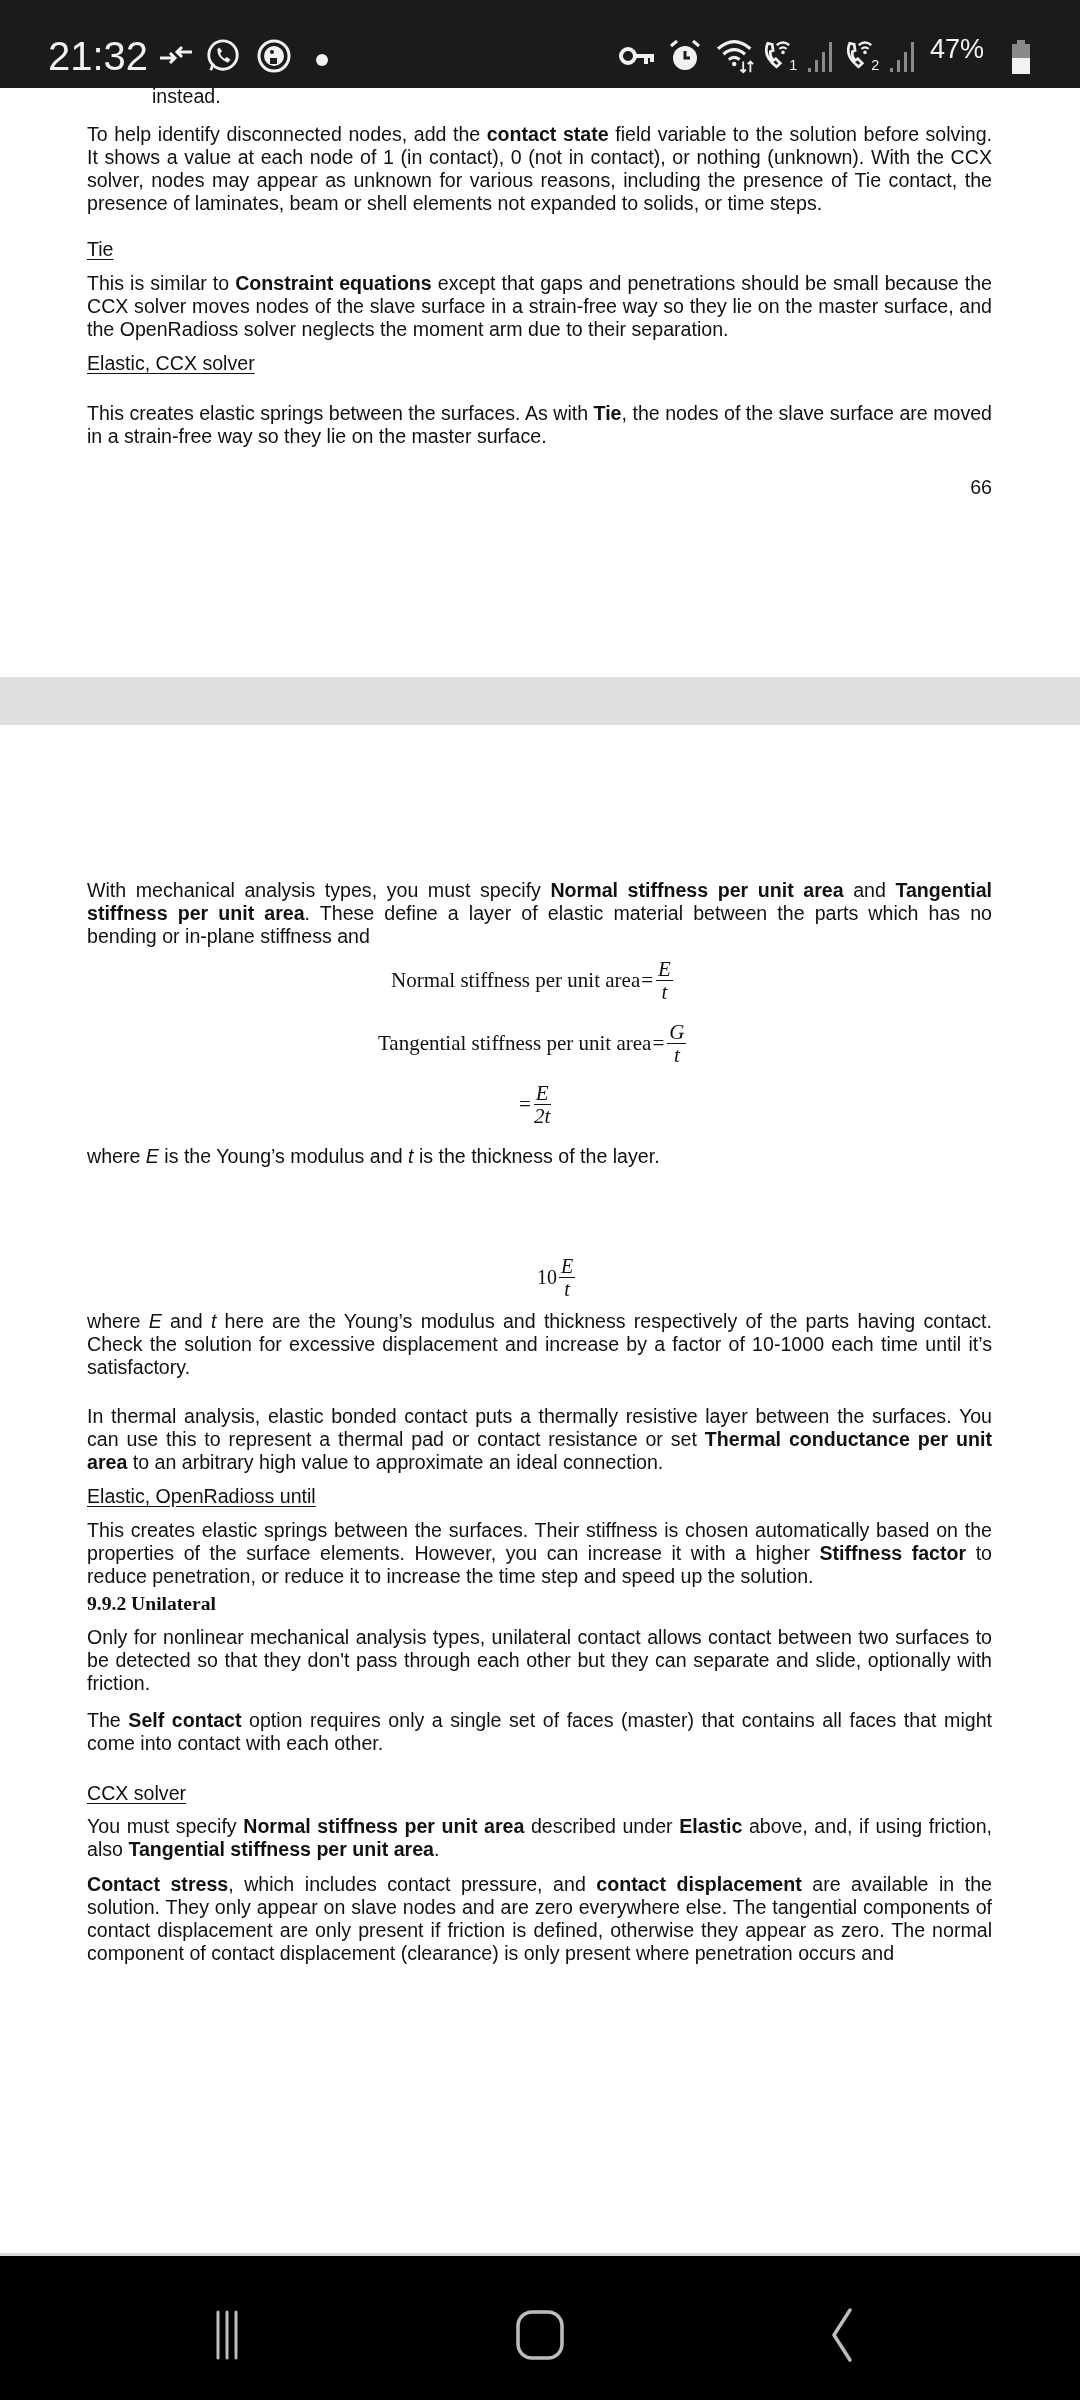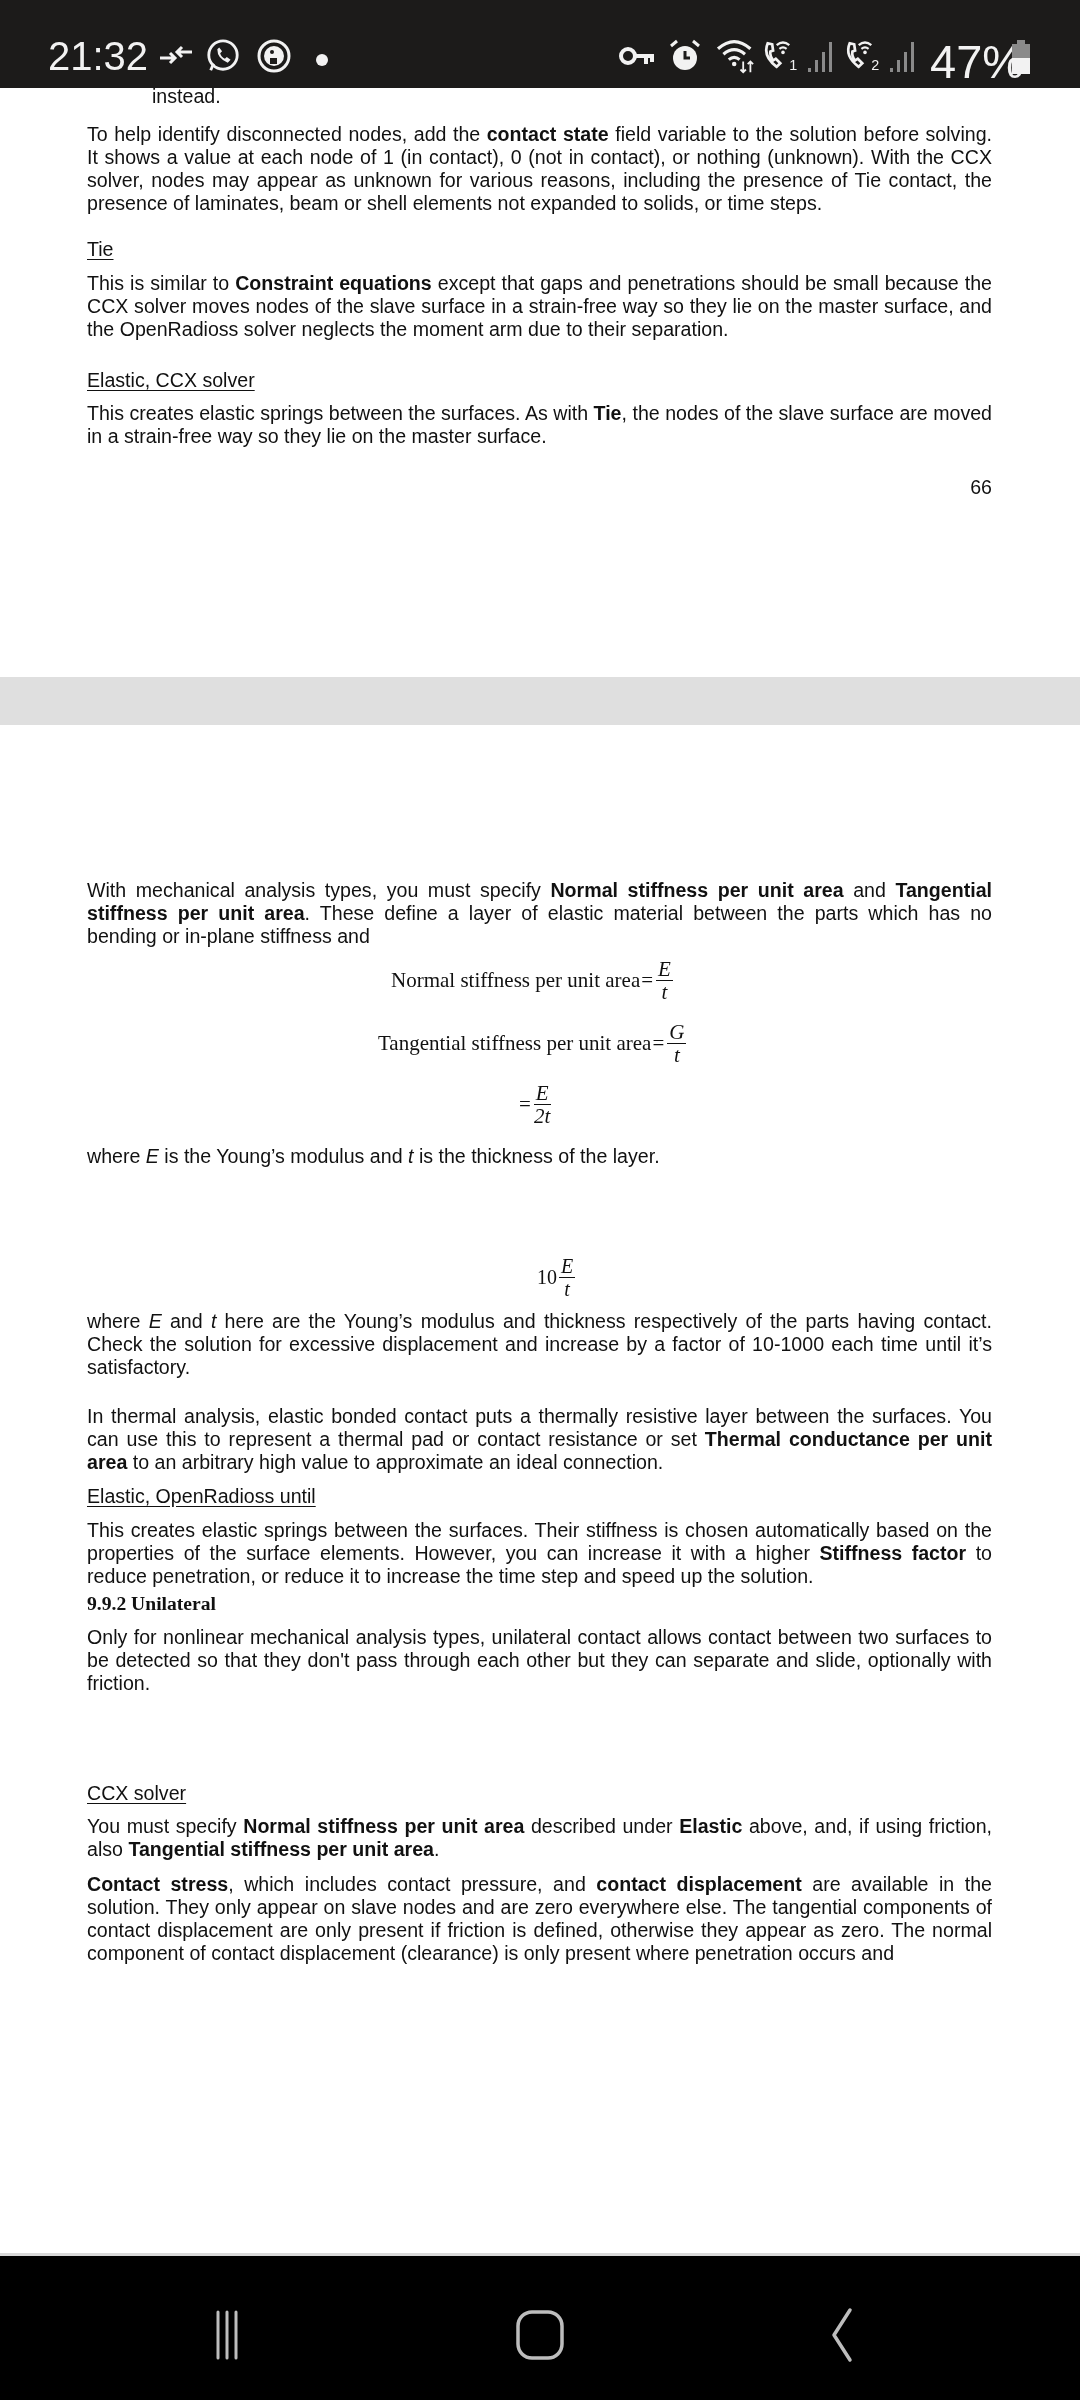--- a/index.html
+++ b/index.html
@@ -3,21 +3,21 @@
 <meta charset="utf-8">
 <style>
   * { box-sizing: border-box; margin: 0; padding: 0; }
   html, body { width: 1080px; height: 2400px; overflow: hidden; background: #ffffff; }
   body { position: relative; font-family: "Liberation Sans", sans-serif; color: #111; }
 
   
   .status-bar { position: absolute; left: 0; top: 0; width: 1080px; height: 88px; background: #1c1b1a; color: #f2f2f2; z-index: 10; }
   .status-time { position: absolute; left: 48px; top: 34px; font-size: 40px; font-family: "Liberation Sans", sans-serif; letter-spacing: 0px; }
   .sb-icon { position: absolute; top: 38px; height: 36px; }
-  .sb-percent { position: absolute; left: 930px; top: 34px; font-size: 47px; }
+  .sb-percent { position: absolute; left: 930px; top: 34px; font-size: 27px; }
   .dot { position: absolute; left: 316px; top: 54px; width: 12px; height: 12px; border-radius: 50%; background: #f2f2f2; }
 
   
   .viewer { position: absolute; left: 0; top: 88px; width: 1080px; height: 1958px; background: #7f1d1d; overflow: hidden; }
   .page { position: absolute; left: 0; width: 1080px; background: #fff; }
   .page-gap { position: absolute; left: 0; top: 589px; width: 1080px; height: 48px; background: #dfdfdf; }
 
   .p { position: absolute; left: 87px; width: 905px; font-size: 19.6px; line-height: 23px; text-align: justify; color: #111; }
   .p b { font-weight: bold; }
   .heading-u { position: absolute; left: 87px; font-size: 19.6px; line-height: 23px; text-decoration: underline; text-underline-offset: 3px; }
@@ -114,21 +114,21 @@
     <div class="p" style="top:35px;">
       <span>To help identify disconnected nodes, add the </span><b>contact state</b><span> field variable to the solution before solving. It shows a value at each node of 1 (in contact), 0 (not in contact), or nothing (unknown). With the CCX solver, nodes may appear as unknown for various reasons, including the presence of Tie contact, the presence of laminates, beam or shell elements not expanded to solids, or time steps.</span>
     </div>
 
     <div class="heading-u" style="top:150px;">Tie</div>
 
     <div class="p" style="top:184px;">
       <span>This is similar to </span><b>Constraint equations</b><span> except that gaps and penetrations should be small because the CCX solver moves nodes of the slave surface in a strain-free way so they lie on the master surface, and the OpenRadioss solver neglects the moment arm due to their separation.</span>
     </div>
 
-    <div class="heading-u" style="top:281px;">Elastic, CCX solver</div>
+    <div class="heading-u" style="top:264px;">Elastic, CCX solver</div>
 
     <div class="p" style="top:314px;">
       <span>This creates elastic springs between the surfaces. As with </span><b>Tie</b><span>, the nodes of the slave surface are moved in a strain-free way so they lie on the master surface.</span>
     </div>
 
     <div class="page-num" style="top:388px;">66</div>
   </div>
 
   <div class="page-gap"></div>
 
@@ -188,20 +188,23 @@
     <div class="heading-u" style="top:760px;">Elastic, OpenRadioss until</div>
 
     <div class="p" style="top:794px;">
       <span>This creates elastic springs between the surfaces. Their stiffness is chosen automatically based on the properties of the surface elements. However, you can increase it with a higher </span><b>Stiffness factor</b><span> to reduce penetration, or reduce it to increase the time step and speed up the solution.</span>
     </div>
 
     <div class="heading-b" style="top:867px;">9.9.2 Unilateral</div>
 
     <div class="p" style="top:901px;">Only for nonlinear mechanical analysis types, unilateral contact allows contact between two surfaces to be detected so that they don't pass through each other but they can separate and slide, optionally with friction.</div>
 
+    <div class="p" style="top:984px;">
+      <span>The </span><b>Self contact</b><span> option requires only a single set of faces (master) that contains all faces that might come into contact with each other.</span>
+    </div>
 
     <div class="heading-u" style="top:1057px;">CCX solver</div>
 
     <div class="p" style="top:1090px;">
       <span>You must specify </span><b>Normal stiffness per unit area</b><span> described under </span><b>Elastic</b><span> above, and, if using friction, also </span><b>Tangential stiffness per unit area</b><span>.</span>
     </div>
 
     <div class="p" style="top:1148px;">
       <b>Contact stress</b><span>, which includes contact pressure, and </span><b>contact displacement</b><span> are available in the solution. They only appear on slave nodes and are zero everywhere else. The tangential components of contact displacement are only present if friction is defined, otherwise they appear as zero. The normal component of contact displacement (clearance) is only present where penetration occurs and</span>
     </div>

